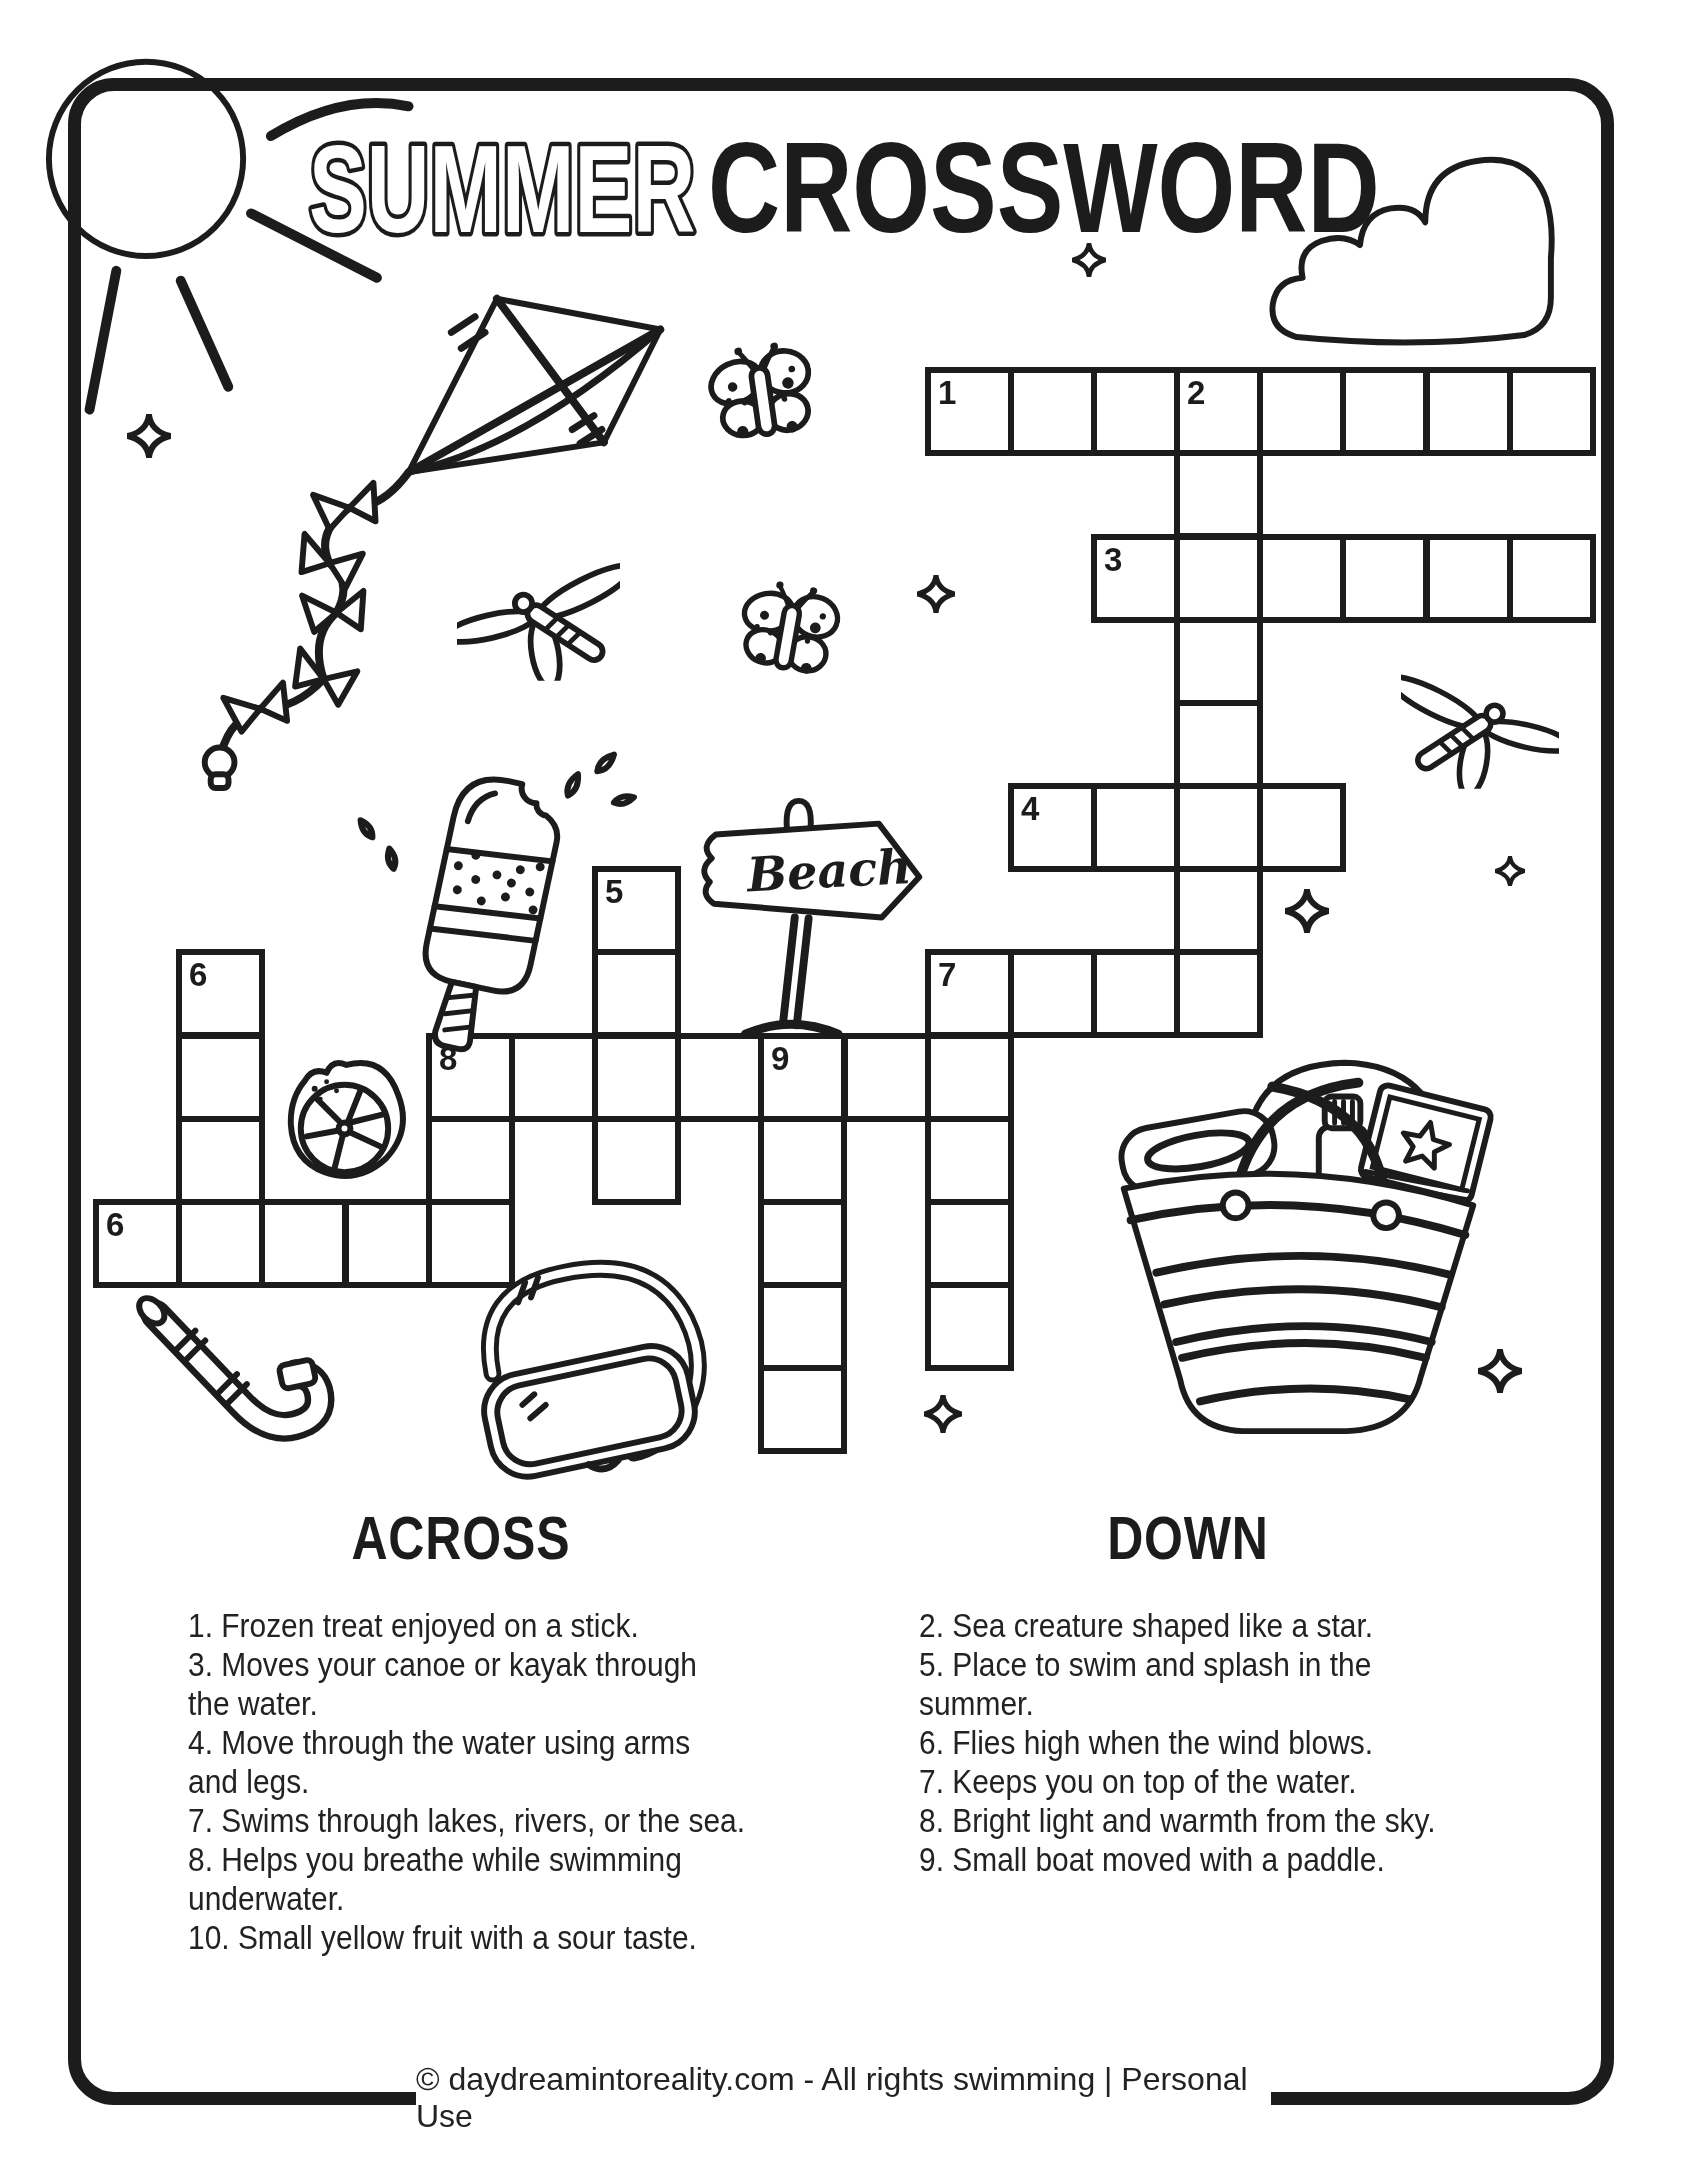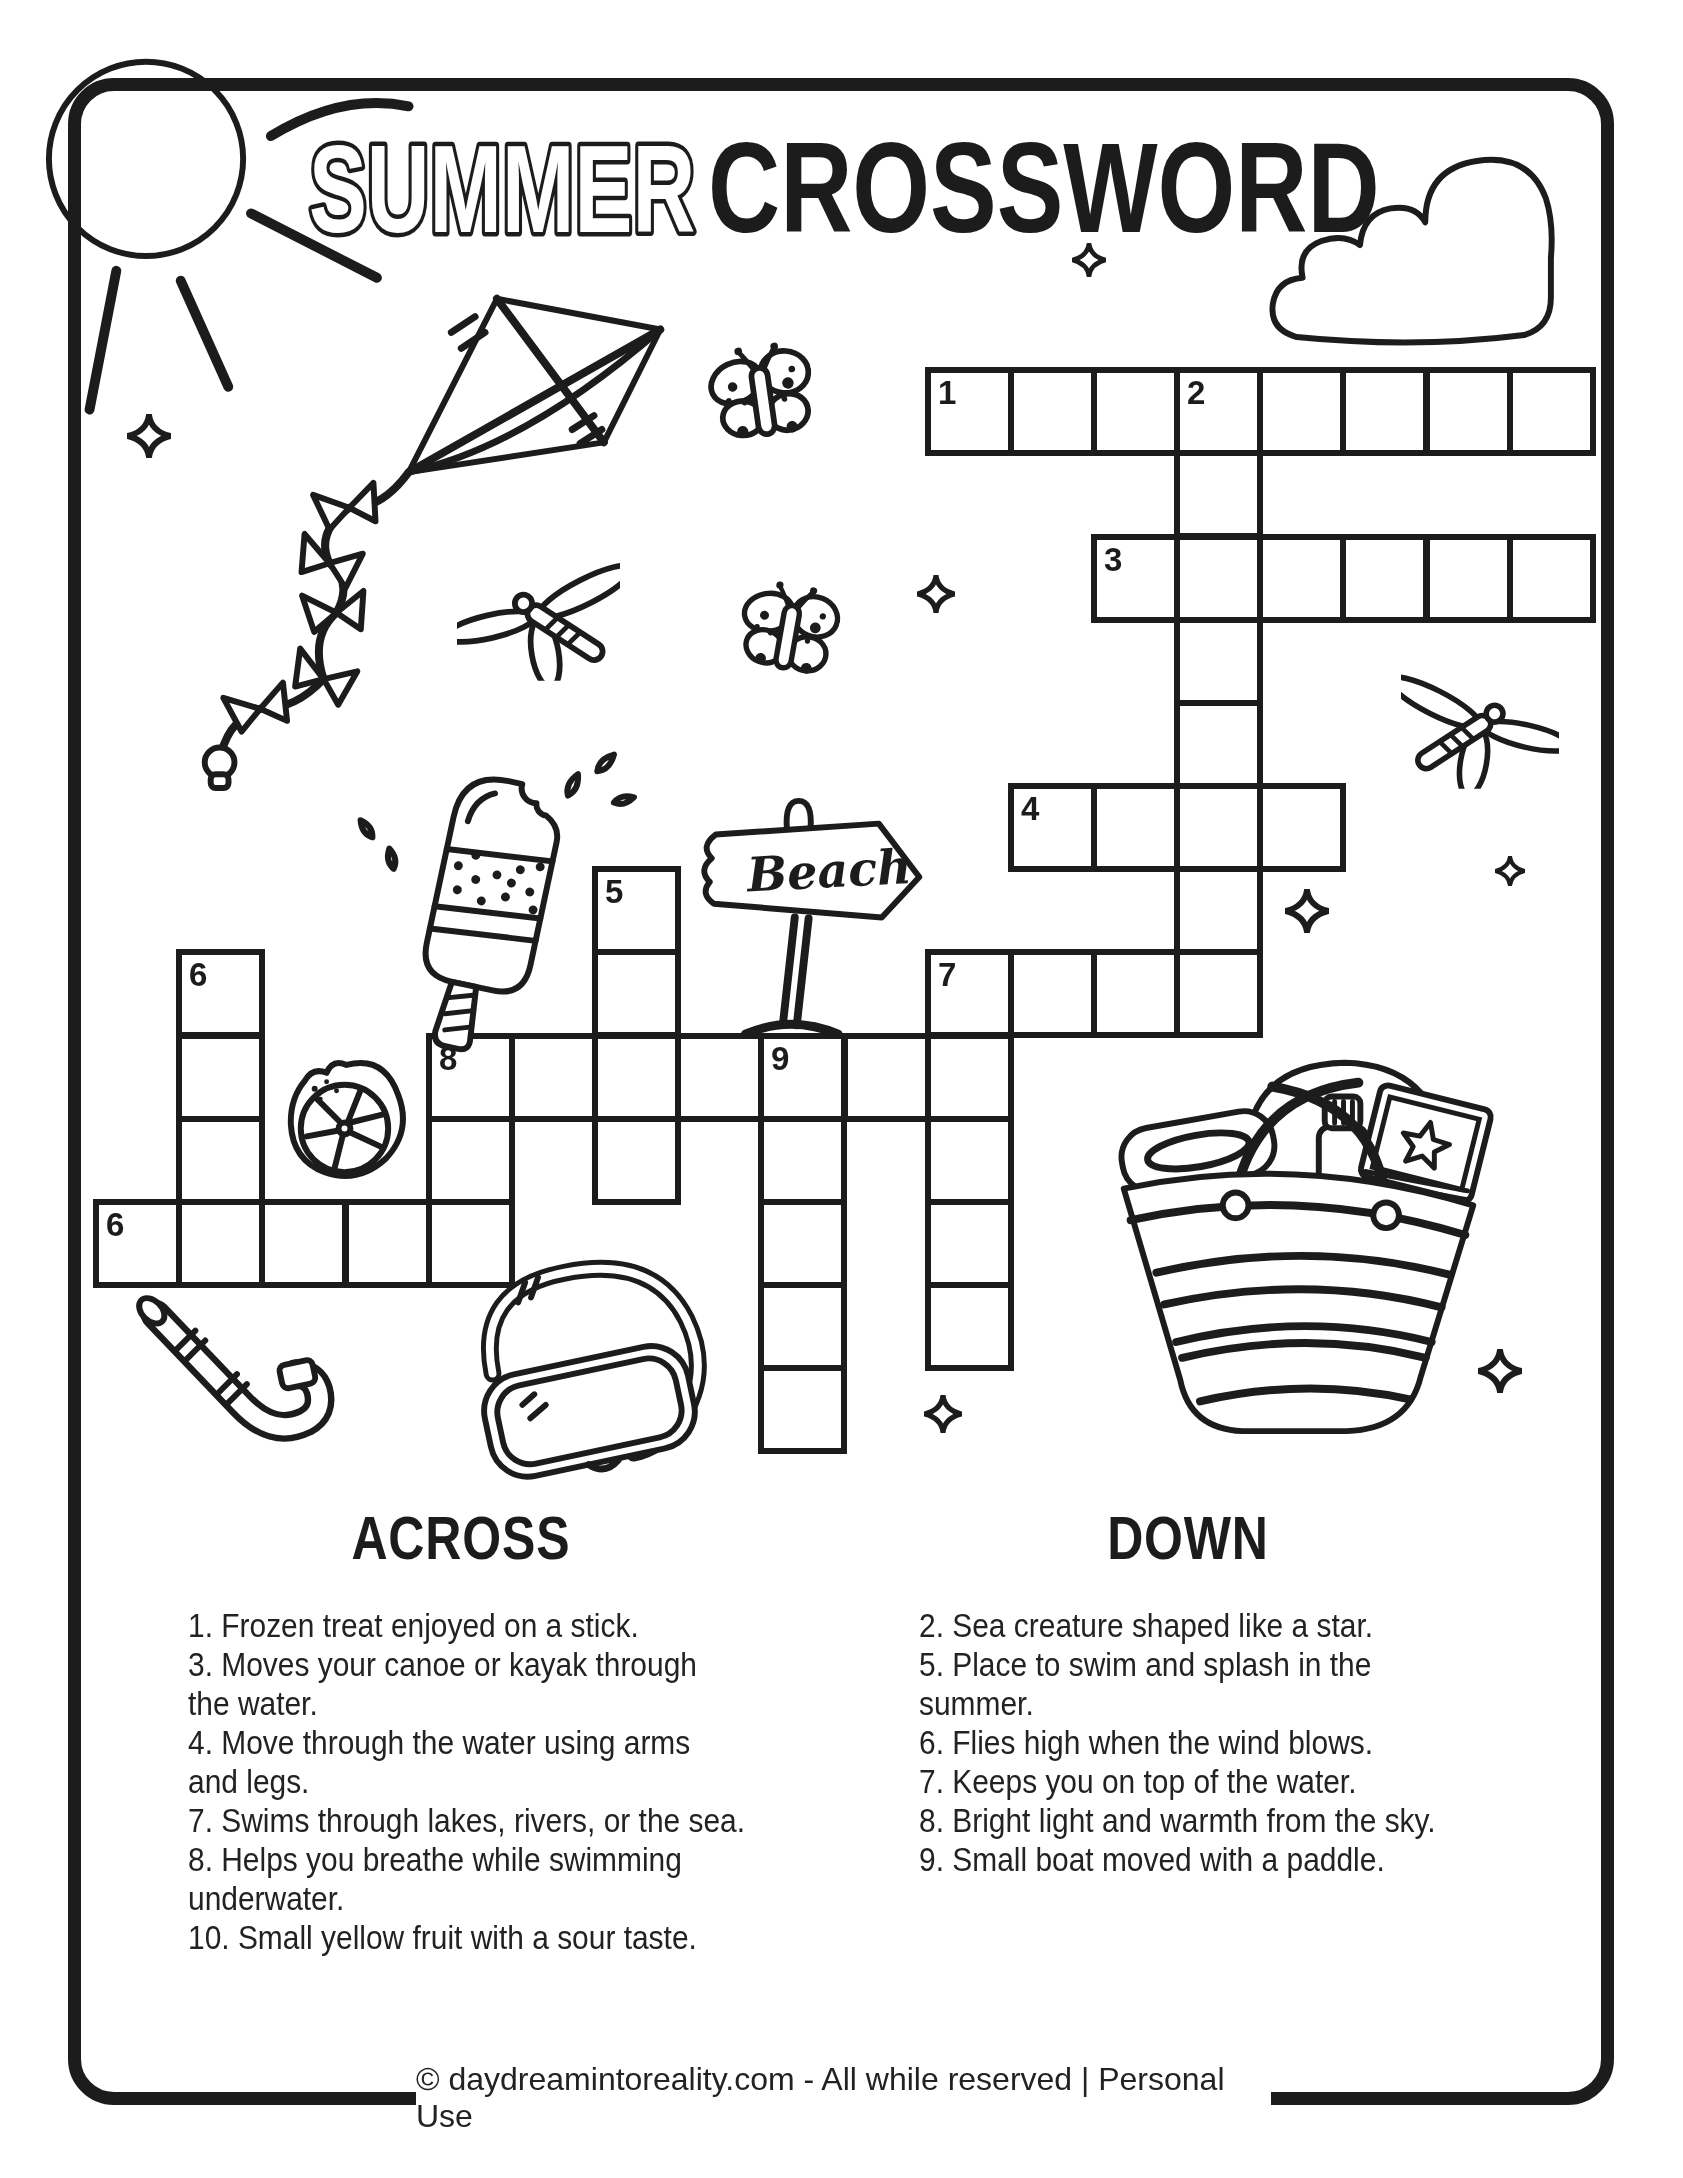--- a/index.html
+++ b/index.html
@@ -355,16 +355,16 @@
       <div>5. Place to swim and splash in the</div>
       <div>summer.</div>
       <div>6. Flies high when the wind blows.</div>
       <div>7. Keeps you on top of the water.</div>
       <div>8. Bright light and warmth from the sky.</div>
       <div>9. Small boat moved with a paddle.</div>
     </div>
 
   <div class="frame"></div>
 
-  <div class="footer">© daydreamintoreality.com - All while reserved | Personal Use</div>
+  <div class="footer">© daydreamintoreality.com - All rights swimming | Personal Use</div>
 
 </div>
 
 
 </body></html>

